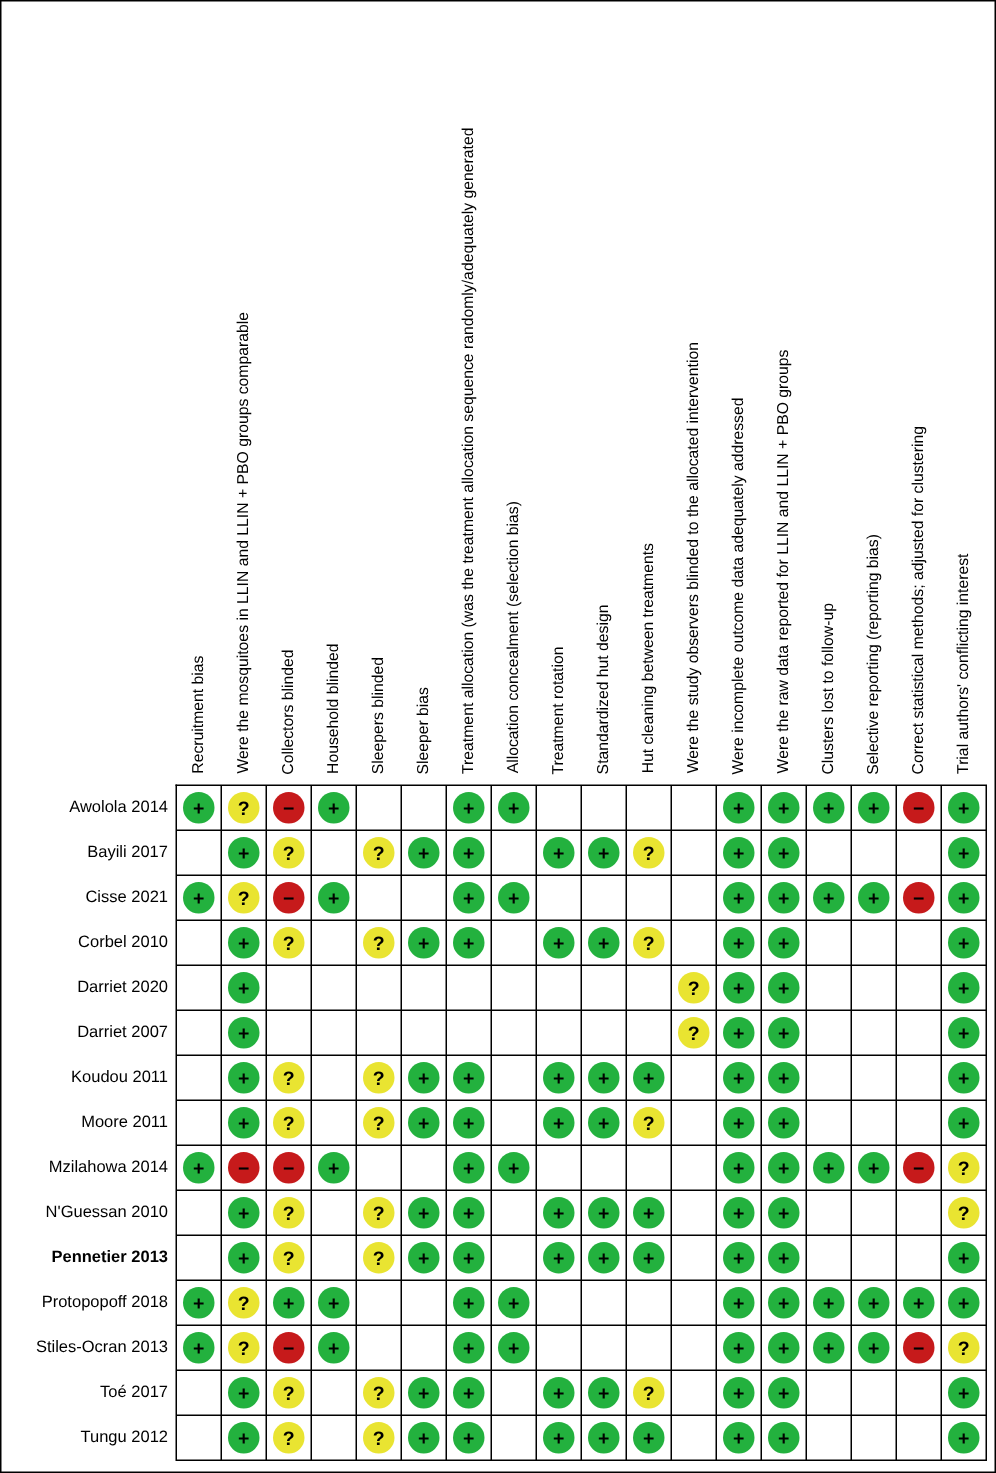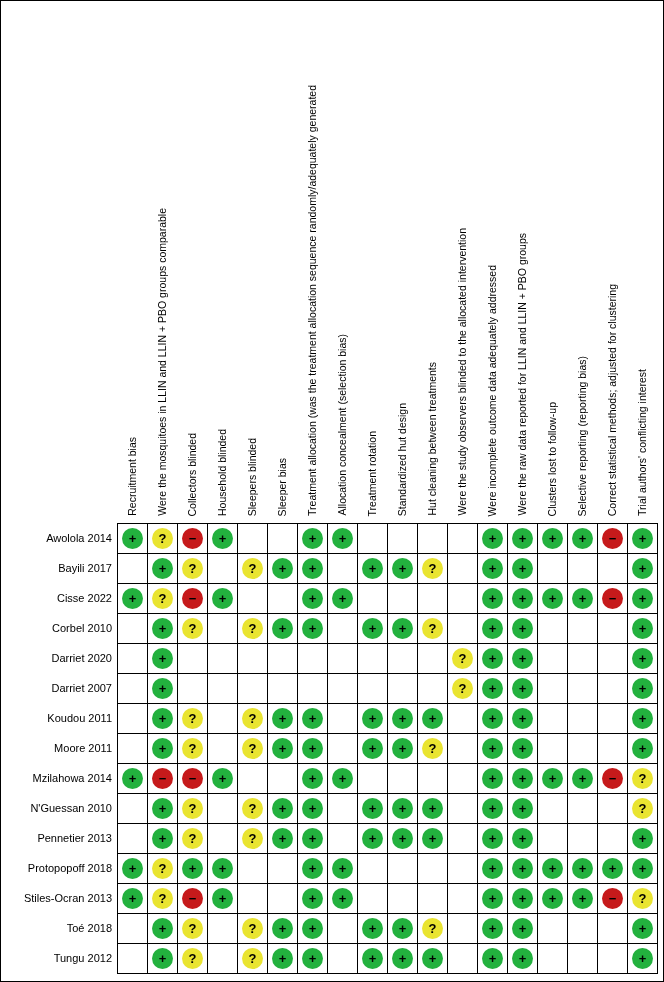--- a/index.html
+++ b/index.html
@@ -91,32 +91,32 @@
       <div class="col-header" style="left: 485px;">Were incomplete outcome data adequately addressed</div>
       <div class="col-header" style="left: 515px;">Were the raw data reported for LLIN and LLIN + PBO groups</div>
       <div class="col-header" style="left: 545px;">Clusters lost to follow-up</div>
       <div class="col-header" style="left: 575px;">Selective reporting (reporting bias)</div>
       <div class="col-header" style="left: 605px;">Correct statistical methods; adjusted for clustering</div>
       <div class="col-header" style="left: 635px;">Trial authors' conflicting interest</div>
     </div>
   <div>
       <div class="row-label" style="top: 522px;">Awolola 2014</div>
       <div class="row-label" style="top: 552px;">Bayili 2017</div>
-      <div class="row-label" style="top: 582px;">Cisse 2022</div>
+      <div class="row-label" style="top: 582px;">Cisse 2021</div>
       <div class="row-label" style="top: 612px;">Corbel 2010</div>
       <div class="row-label" style="top: 642px;">Darriet 2020</div>
       <div class="row-label" style="top: 672px;">Darriet 2007</div>
       <div class="row-label" style="top: 702px;">Koudou 2011</div>
       <div class="row-label" style="top: 732px;">Moore 2011</div>
       <div class="row-label" style="top: 762px;">Mzilahowa 2014</div>
       <div class="row-label" style="top: 792px;">N'Guessan 2010</div>
-      <div class="row-label" style="top: 822px;">Pennetier 2013</div>
+      <div class="row-label" style="top: 822px; font-weight: bold;">Pennetier 2013</div>
       <div class="row-label" style="top: 852px;">Protopopoff 2018</div>
       <div class="row-label" style="top: 882px;">Stiles-Ocran 2013</div>
-      <div class="row-label" style="top: 912px;">Toé 2018</div>
+      <div class="row-label" style="top: 912px;">Toé 2017</div>
       <div class="row-label" style="top: 942px;">Tungu 2012</div>
     </div>
   <div class="grid">
       <div class="cell">
         <span class="dot" style="background: rgb(35, 177, 62);">+</span>
       </div>
       <div class="cell">
         <span class="dot" style="background: rgb(233, 228, 49);">?</span>
       </div>
       <div class="cell">

